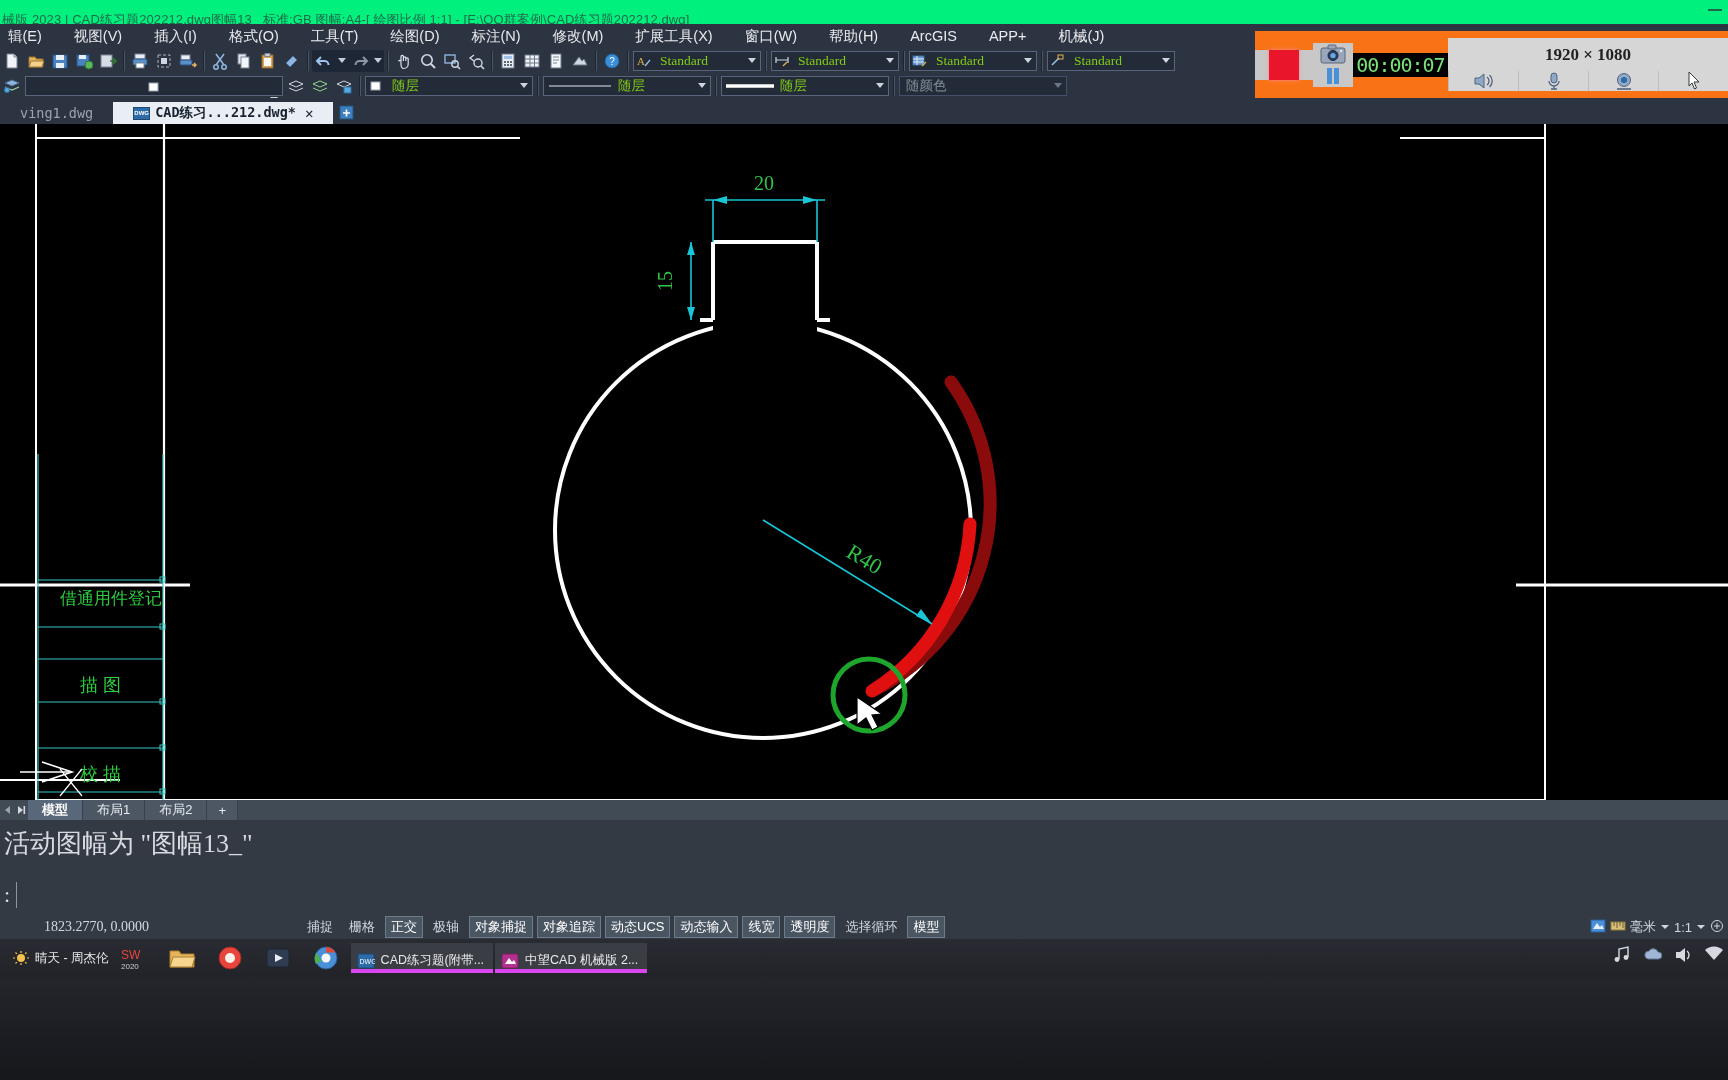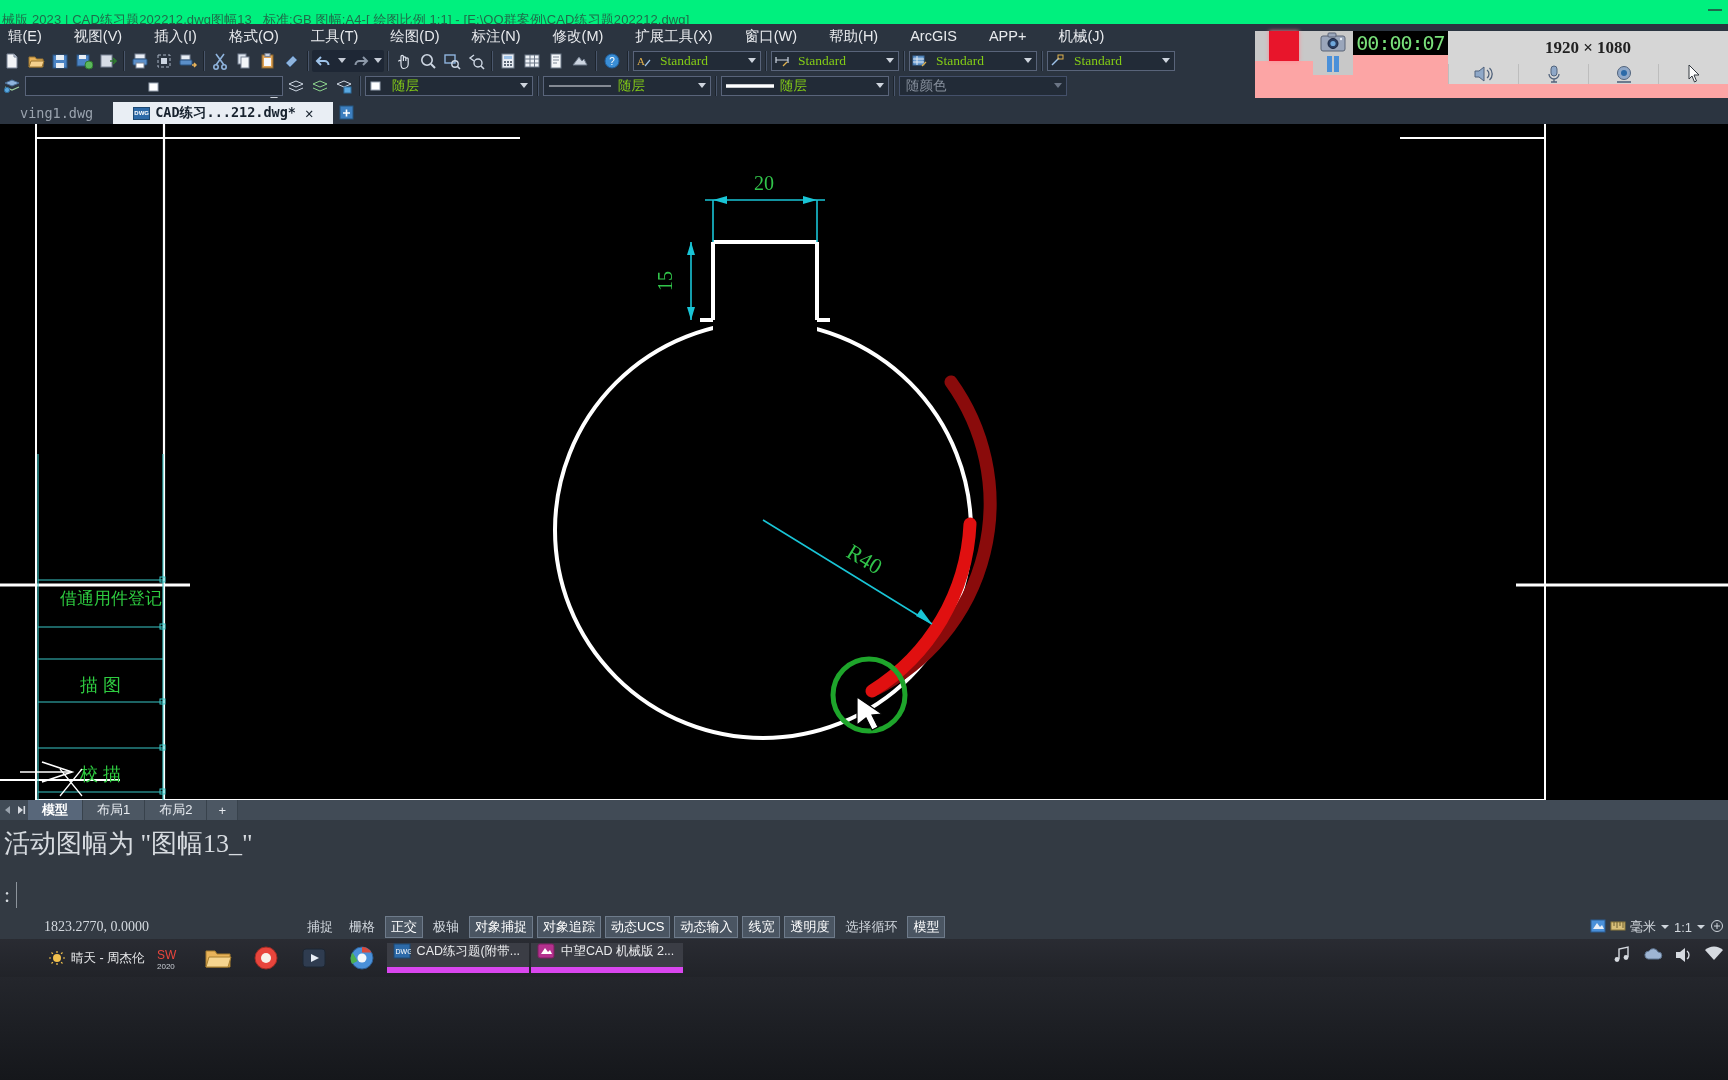--- a/index.html
+++ b/index.html
@@ -81,21 +81,21 @@
   .combo .carrow .caret { border-top-color: #cfd5de; }
   .combo-icon { width: 20px; height: 20px; display:flex; align-items:center; justify-content:center; flex:0 0 auto;}
 
   .style-combo { width: 128px; }
   .layer-combo { width: 258px; flex-direction: column; }
   .prop-combo  { width: 168px; }
 
   
   .recorder {
     position: absolute; right: 0px; top: 31px; width: 473px; height: 67px;
-    background: #fca5a5; display: flex; align-items: flex-start;
+    background: #f97316; display: flex; align-items: center;
   }
   .rec-stop {
     width: 58px; display: flex; align-items: center; justify-content: center;
     background: #c8c8c8;
   }
   .rec-stop .sq { width: 30px; height: 30px; background: #e8152b; box-shadow: 0 0 4px #ff8a95; }
   .rec-mid { width: 40px; display: flex; flex-direction: column; background: #c8c8c8; }
   .rec-mid .cell { flex: 1; display: flex; align-items: center; justify-content: center; }
   .rec-timer {
     width: 95px; background: #000; display: flex; align-items: center; justify-content: center;
@@ -195,26 +195,26 @@
     position: absolute; left: 0; top: 939px; width: 1728px; height: 141px;
     background: #1b1b1f;
   }
   .tb-bgstrip {
     position: absolute; left: 0; top: 0; width: 1728px; height: 141px;
     background: linear-gradient(180deg,#2a2c33 0%, #1d1f24 40%, #121317 100%);
     opacity: .97;
   }
   .tb-items { position: absolute; left: 0; top: 0; width: 1728px; height: 38px;
               display: flex; align-items: center; gap: 2px; }
-  .tb-weather { display: flex; align-items: center; gap: 5px; padding-left: 4px; color: #e9eaec; font-size: 12.5px; margin-left: 44px; }
+  .tb-weather { display: flex; align-items: center; gap: 5px; padding-left: 12px; color: #e9eaec; font-size: 12.5px; }
   .tb-app { width: 46px; height: 36px; display: flex; align-items: center; justify-content: center; }
   .tb-win {
-    height: 30px; display: flex; align-items: flex-start; gap: 6px;
+    height: 30px; display: flex; align-items: flex-end; gap: 6px;
     padding: 0 9px 0 6px; color: #e9eaec; font-size: 12.5px;
-    background: #3b3d45; border-bottom: 6px solid #d946ef; white-space: nowrap;
+    background: #3b3d45; border-bottom: 4px solid #d946ef; white-space: nowrap;
   }
   .tb-tray { position: absolute; right: 4px; top: 6px; display: flex; align-items: center; gap: 10px; }
   .wallpaper-hint {
     position: absolute; left: 0; top: 38px; width: 1728px; height: 103px;
     background: linear-gradient(180deg, #24262c 0%, #15171b 100%);
   }
 </style>
 </head>
 <body>
 

